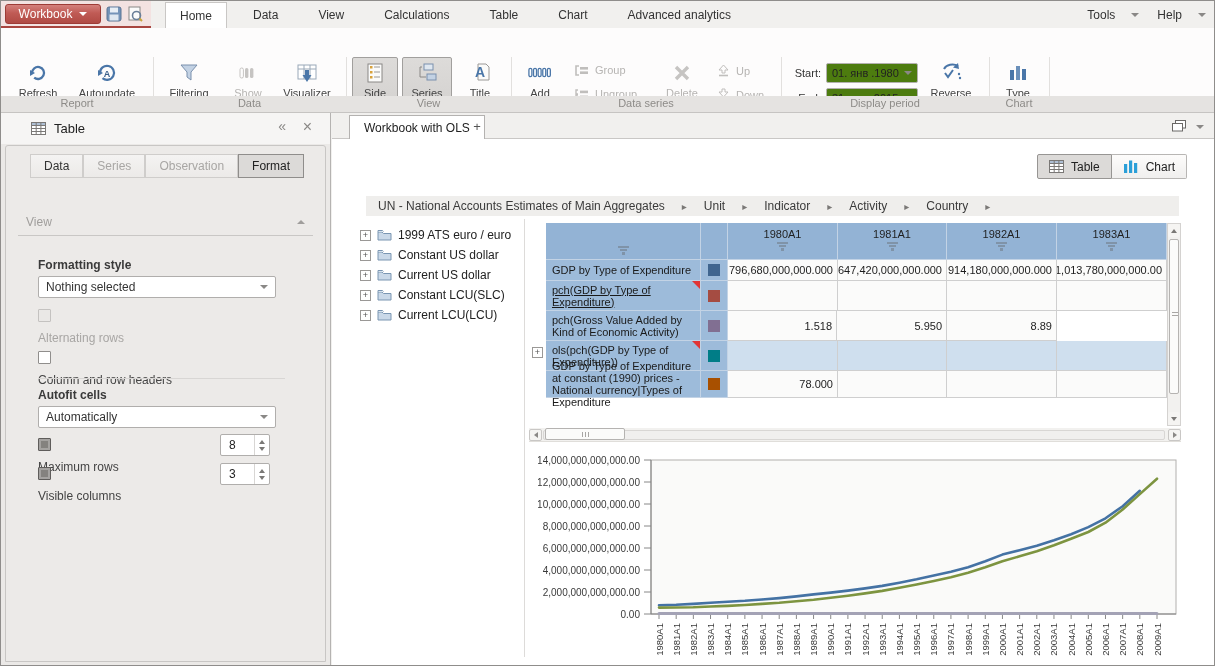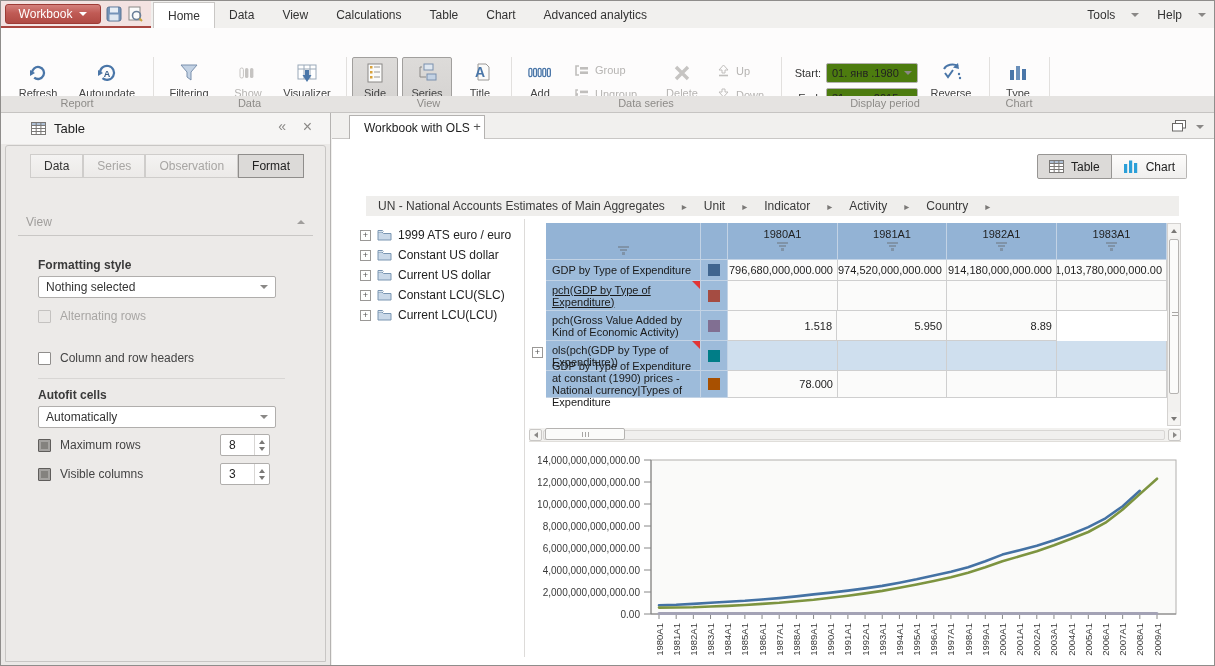--- a/index.html
+++ b/index.html
@@ -8,21 +8,21 @@
     font-family:"Liberation Sans",sans-serif;color:#333;overflow:hidden;}
 
   
   .menubar{position:absolute;left:0;top:0;right:0;height:27px;background:#f1f0ee;}
   .qat{position:absolute;left:0;top:0;width:150px;height:27px;background:#f3e2e1;border-bottom:2px solid #a8453f;}
   .wb-btn{position:absolute;left:4px;top:3px;width:96px;height:20px;border:1px solid #9d3b36;border-radius:3px;
     background:linear-gradient(#d4807c,#c05b55 45%,#b04a44);color:#fff;font-size:12px;display:flex;align-items:center;justify-content:center;gap:7px;cursor:default;}
   .wb-caret{width:0;height:0;border-left:4px solid transparent;border-right:4px solid transparent;border-top:4px solid #fff;}
   .qat-ico{position:absolute;top:4px;width:18px;height:18px;}
   .menu-tabs{position:absolute;left:152px;top:0;height:27px;display:flex;}
-  .menutab{height:27px;padding:1px 14px;font-size:12px;color:#333;display:flex;align-items:center;cursor:default;}
+  .menutab{height:27px;padding:1px 14px;font-size:12px;color:#333;display:flex;align-items:center;cursor:default;margin-left:12px;}
   .menutab.active{background:#fff;border:1px solid #c9c7c5;border-bottom:none;margin-top:1px;height:26px;}
   .menu-right{position:absolute;right:8px;top:0;height:27px;display:flex;align-items:center;gap:18px;font-size:12px;color:#333;}
   .mr-item{display:flex;align-items:center;gap:16px;cursor:default;text-align:right;}
   .caret-dn{width:0;height:0;border-left:4px solid transparent;border-right:4px solid transparent;border-top:4px solid #8a8886;}
 
   
   .ribbon{position:absolute;left:0;top:27px;right:0;height:68px;background:#fdfcfc;}
   .rib-sep{position:absolute;top:29px;height:81px;width:1px;background:#e2e0de;}
   .groupstrip{position:absolute;left:0;top:95px;right:0;height:17px;background:#e5e3e1;border-bottom:1px solid #c6c4c2;}
   .grouplabel{position:absolute;top:1px;font-size:11px;color:#8d8b88;text-align:center;}
@@ -44,21 +44,21 @@
   .side-tabs{position:absolute;left:24px;top:8px;display:flex;}
   .side-tab{height:24px;padding:0 13px;font-size:12px;display:flex;align-items:center;background:linear-gradient(#f4f3f2,#eceae8);border:1px solid #cfcdcb;color:#333;cursor:default;}
   .side-tab.dim{color:#a8a6a4;}
   .side-tab.active{background:#dcdad8;border:1px solid #8f8d8b;color:#222;}
   .sect-head{position:absolute;left:12px;right:12px;top:62px;height:28px;display:flex;align-items:center;justify-content:space-between;
     font-size:12px;color:#a09e9c;border-bottom:1px solid #c9c7c5;padding:0 8px;}
   .caret-up{width:0;height:0;border-left:4px solid transparent;border-right:4px solid transparent;border-bottom:4px solid #a09e9c;}
   .boldlbl{position:absolute;left:32px;font-size:12px;font-weight:bold;color:#3a3a3a;}
   .select{position:absolute;left:32px;width:238px;height:22px;background:#fff;border:1px solid #b0aeac;border-radius:2px;
     display:flex;align-items:center;justify-content:space-between;padding:0 7px;font-size:12px;color:#333;cursor:default;}
-  .chk-row{position:absolute;left:32px;display:flex;align-items:center;gap:9px;font-size:12px;color:#444;cursor:default;}
+  .chk-row{position:absolute;left:32px;display:flex;gap:9px;font-size:12px;color:#444;cursor:default;flex-direction:column;}
   .chk{width:13px;height:13px;border:1px solid #908e8c;background:#fff;border-radius:1px;}
   .chk.dis{background:#eae8e6;border-color:#c4c2c0;}
   .chk.dark{background:#84827f;border-color:#5f5d5b;box-shadow:inset 0 0 0 2px #a5a3a1;}
   .dim-t{color:#a8a6a4;}
   .hr{position:absolute;left:32px;right:40px;height:1px;background:#d8d6d4;}
   .spin{position:absolute;width:50px;height:22px;background:#fff;border:1px solid #b0aeac;border-radius:2px;display:flex;}
   .spin .v{flex:1;display:flex;align-items:center;padding-left:8px;font-size:12px;color:#222;}
   .spin .arrows{width:15px;border-left:1px solid #d8d6d4;display:flex;flex-direction:column;align-items:center;justify-content:center;gap:3px;}
   .tri-up{width:0;height:0;border-left:3px solid transparent;border-right:3px solid transparent;border-bottom:4px solid #7a7876;}
   .tri-dn{width:0;height:0;border-left:3px solid transparent;border-right:3px solid transparent;border-top:4px solid #7a7876;}
@@ -580,21 +580,21 @@
           </div>
         </div>
         <div class="grow" style="height: 21px;">
           <div class="gcell lcell" style="width: 155px;">
             <span>GDP by Type of Expenditure</span>
           </div>
           <div class="gcell ccell" style="width: 27px;">
             <span class="sq" style="background: rgb(64, 101, 143);"></span>
           </div>
           <div class="gcell vcell" style="width: 110px;">796,680,000,000.000</div>
-          <div class="gcell vcell" style="width: 109px;">974,520,000,000.000</div>
+          <div class="gcell vcell" style="width: 109px;">647,420,000,000.000</div>
           <div class="gcell vcell" style="width: 110px;">914,180,000,000.000</div>
           <div class="gcell vcell" style="width: 110px;">1,013,780,000,000.00</div>
         </div>
         <div class="grow" style="height: 30px;">
           <div class="gcell lcell" style="width: 155px; text-decoration: underline;">
             <span>pch(GDP by Type of Expenditure)</span>
             <span class="warn-tri"></span>
           </div>
           <div class="gcell ccell" style="width: 27px;">
             <span class="sq" style="background: rgb(165, 76, 66);"></span>

